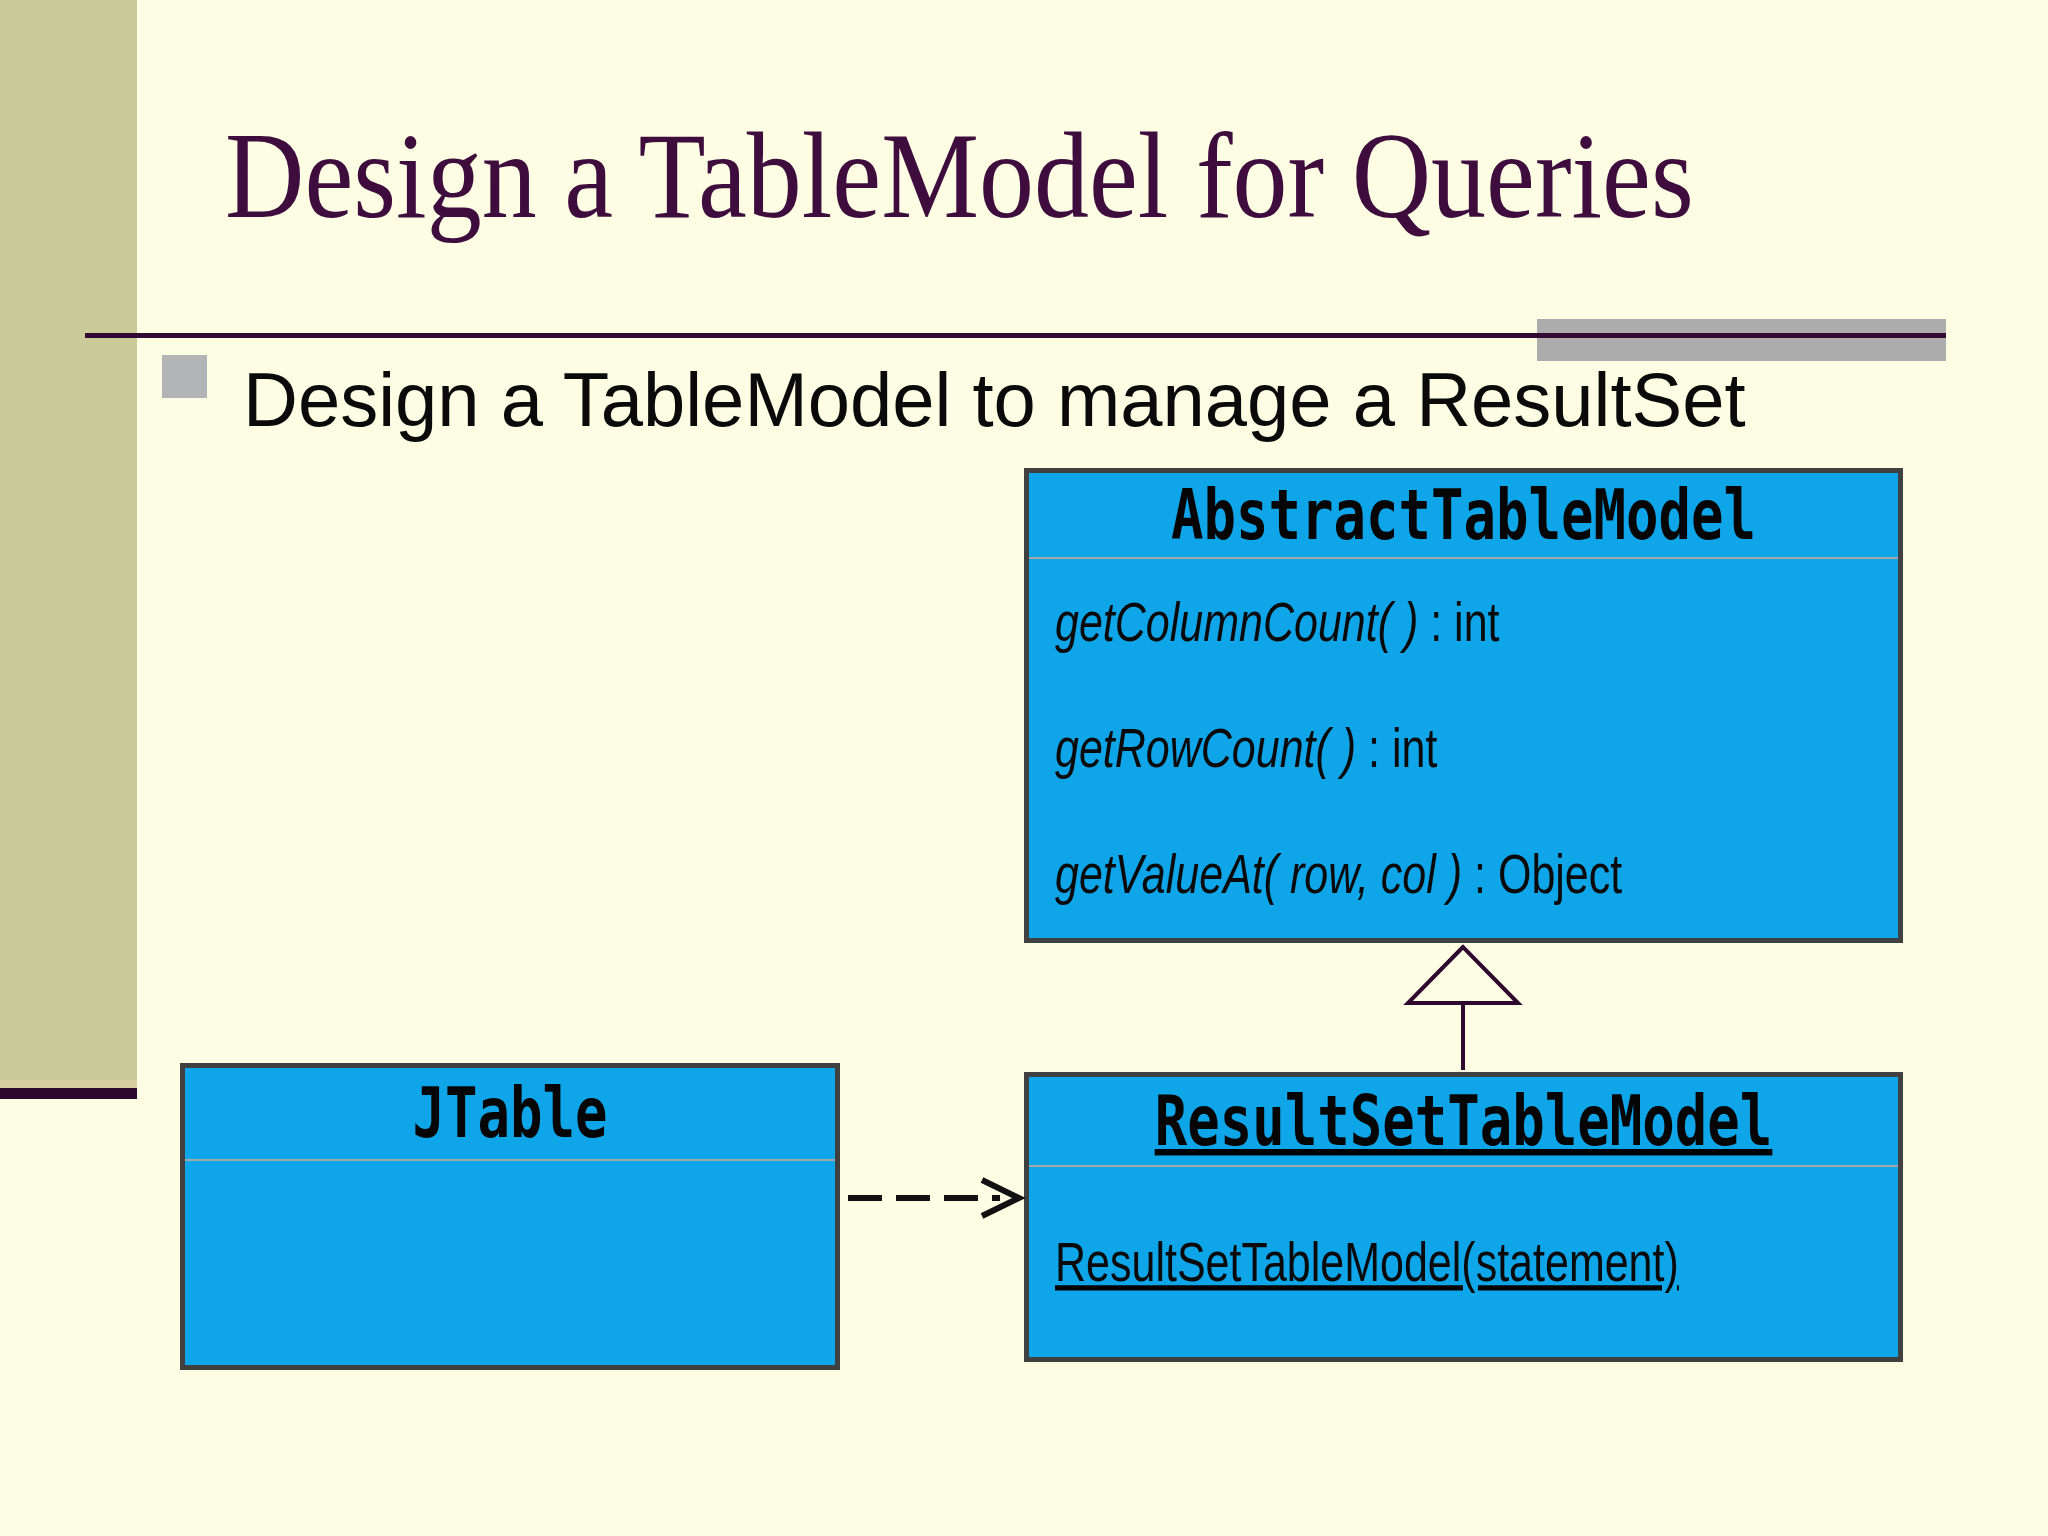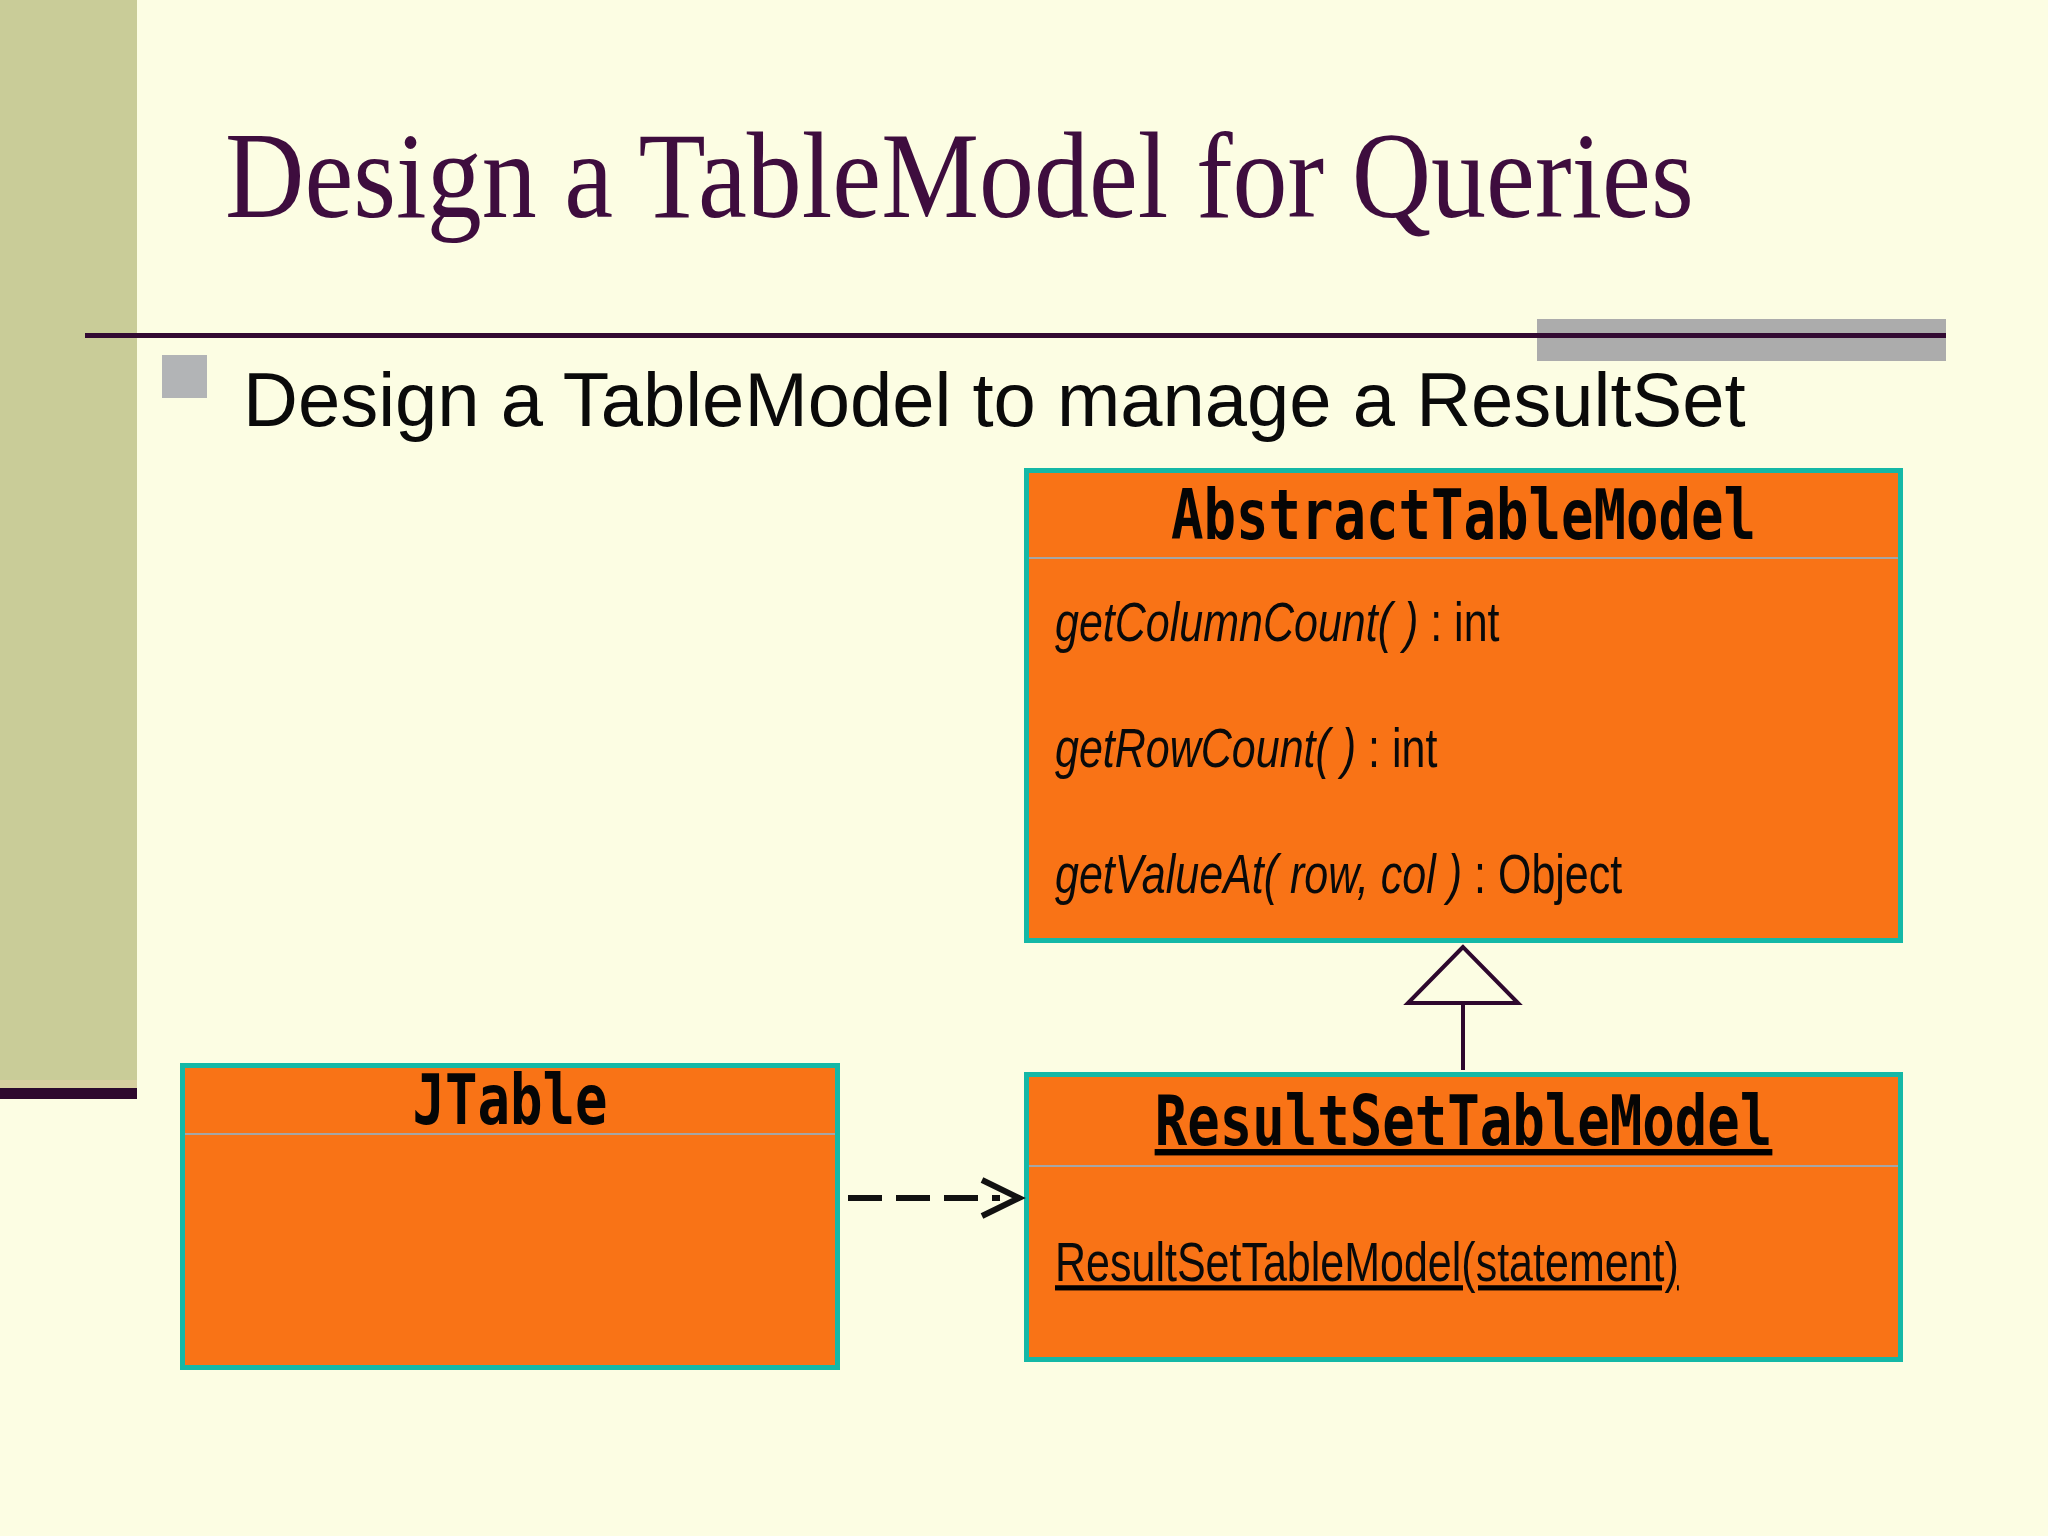--- a/index.html
+++ b/index.html
@@ -31,21 +31,21 @@
   .bullet-square{position:absolute;left:162px;top:355px;width:45px;height:43px;background:#B2B4B6;z-index:4;}
   .bullet-text{
     position:absolute;left:243px;top:348px;
     font-size:76px;line-height:1.15;color:#0A0A0A;
     white-space:nowrap;z-index:4;margin-top:8px;
   }
 
   
   .uml-box{
     position:absolute;box-sizing:border-box;
-    border:5px solid #14b8a6;background:#f97316;
+    border:5px solid #404040;background:#0ea5e9;
     display:flex;flex-direction:column;
   }
   .uml-title{
     display:flex;align-items:center;justify-content:center;
     font-family:"DejaVu Sans Mono","Liberation Mono",monospace;
     font-weight:bold;font-size:54px;color:#050505;
     white-space:pre;flex:0 0 auto;
   }
   .uml-title > span{transform:scaleY(1.28);transform-origin:center center;display:inline-block;}
   .uml-sep{height:2px;background:#A6A6A6;flex:0 0 auto;}
@@ -55,21 +55,21 @@
     padding-left:26px;font-size:43px;color:#0A0A0A;
     white-space:pre;flex:1 1 auto;
   }
   .mrow > span{display:inline-block;transform:scaleY(1.3);transform-origin:left center;white-space:pre;}
   .mrow .sig{font-style:italic;}
   .mrow .ret{font-style:normal;}
 
   .box-abstract{left:1024px;top:468px;width:879px;height:475px;}
   .box-abstract .uml-title{height:84px;}
   .box-jtable{left:180px;top:1063px;width:660px;height:307px;}
-  .box-jtable .uml-title{height:65px;}
+  .box-jtable .uml-title{height:91px;}
   .box-rstm{left:1024px;top:1072px;width:879px;height:290px;text-decoration:underline;}
   .box-rstm .uml-title{height:88px;}
 
   
   .arrows{position:absolute;left:0;top:0;width:2048px;height:1536px;pointer-events:none;z-index:5;}
 </style>
 </head>
 <body>
 
 <div class="slide">

